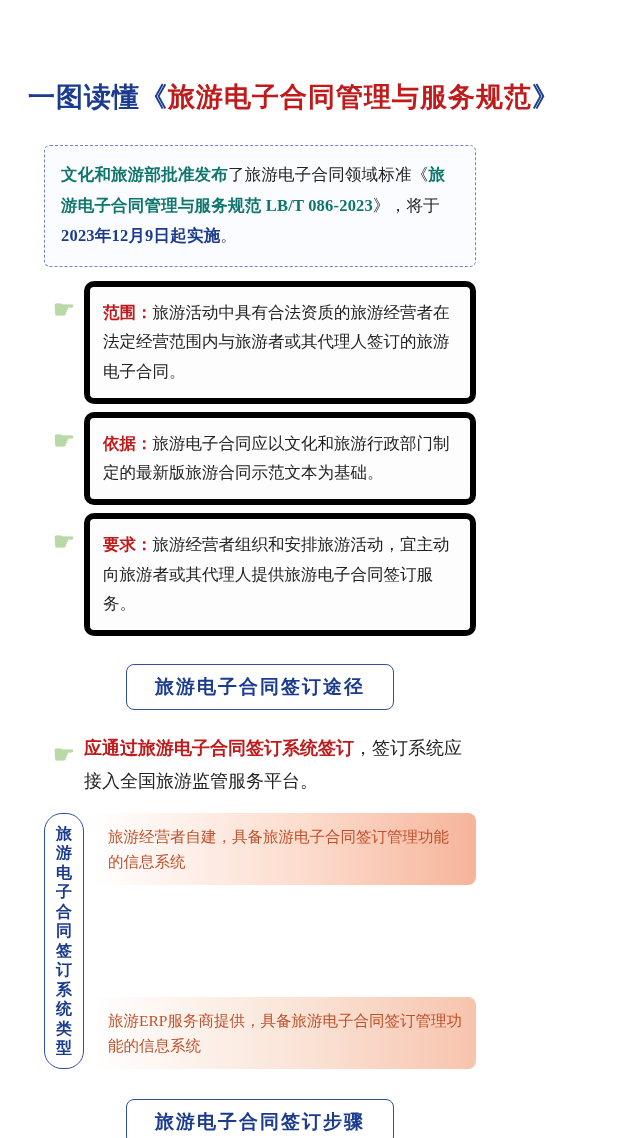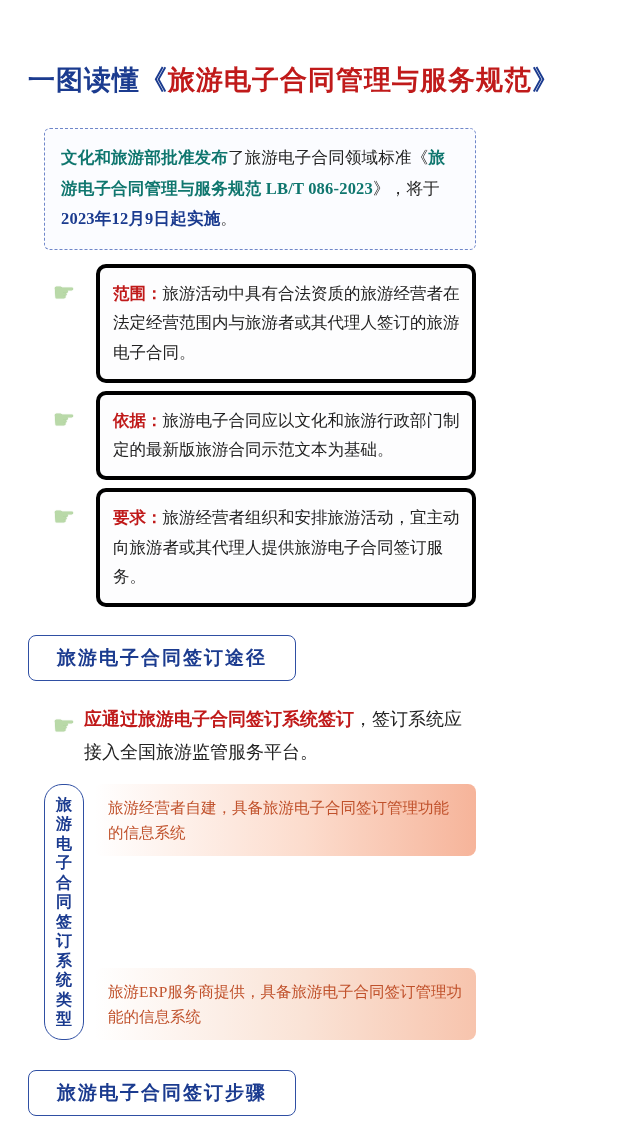--- a/index.html
+++ b/index.html
@@ -11,21 +11,21 @@
     width: 640px;
     height: 1138px;
     font-family: "Liberation Sans", sans-serif;
     overflow: hidden;
     position: relative;
   }
   .page {
     width: 520px;
     height: 1138px;
     box-sizing: border-box;
-    padding: 0 28px;
+    padding: 17px 28px;
     position: relative;
     background: #fff;
   }
 
   
   .title {
     margin: 0;
     padding: 62px 0 20px 0;
     text-align: center;
     font-size: 27px;
@@ -75,39 +75,38 @@
     min-width: 40px;
     padding-top: 16px;
     text-align: center;
     color: #b9d9a8;
     font-size: 25px;
     line-height: 1;
     text-shadow: 0 0 1px #8fbf78;
   }
   .bullet-card {
     flex: 1;
-    border: 4px solid #000000;
+    border: 6px solid #000000;
     border-radius: 10px;
     background: #fdfdfe;
     padding: 11px 12px 11px 13px;
     font-size: 16.5px;
     line-height: 1.8;
     color: #222;
     font-family: "Liberation Serif", serif;
-    margin-left: 12px;
   }
   .bullet-card .lab {
     color: #c01a1a;
     font-weight: bold;
   }
 
   
   .pill-wrap {
     display: flex;
-    justify-content: flex-start;
+    justify-content: center;
     margin-top: 28px;
   }
   .pill {
     border: 1.5px solid #2f4fa3;
     border-radius: 8px;
     padding: 9px 28px;
     color: #1b3b8f;
     font-weight: bold;
     font-size: 19px;
     letter-spacing: 2px;

